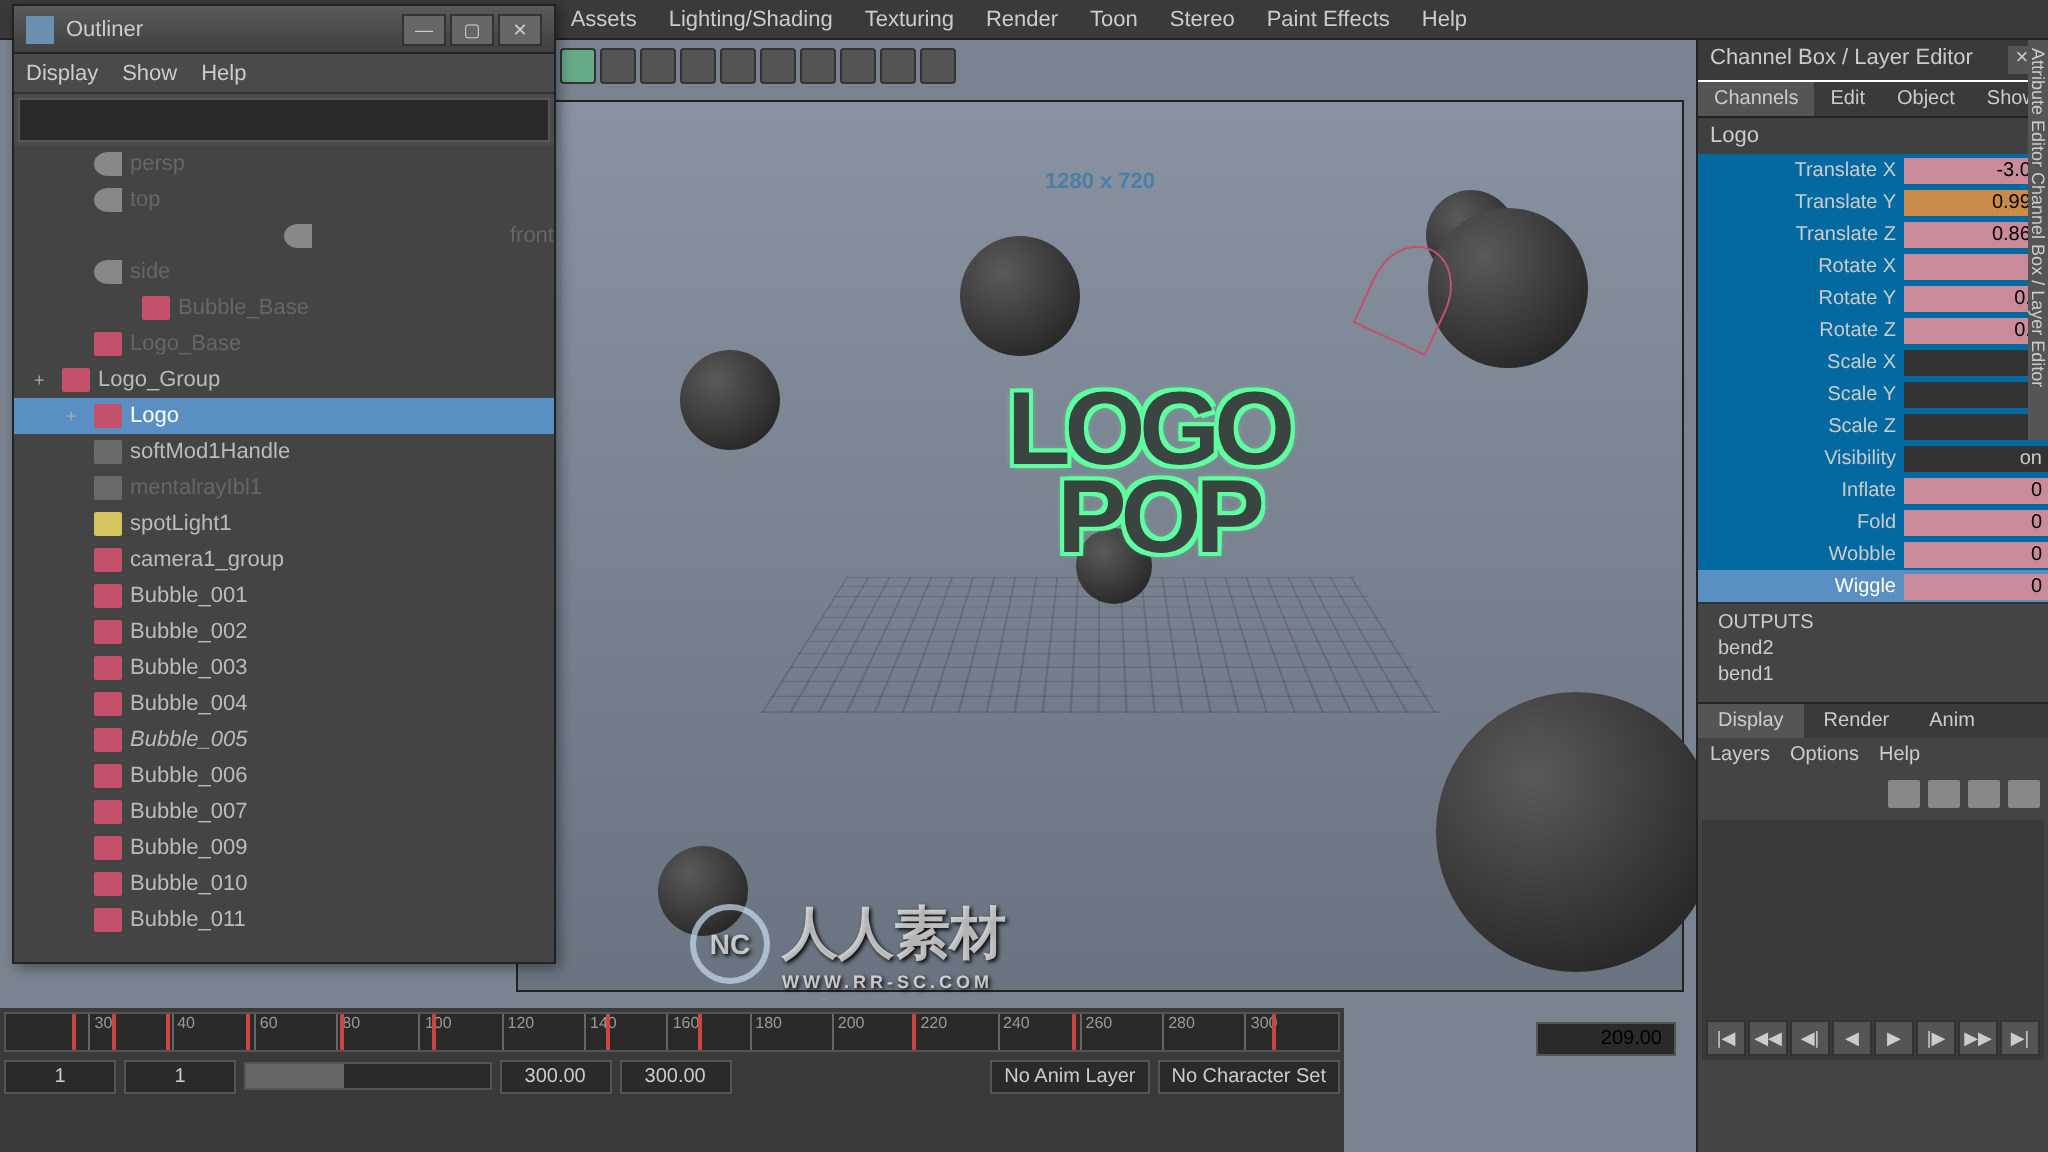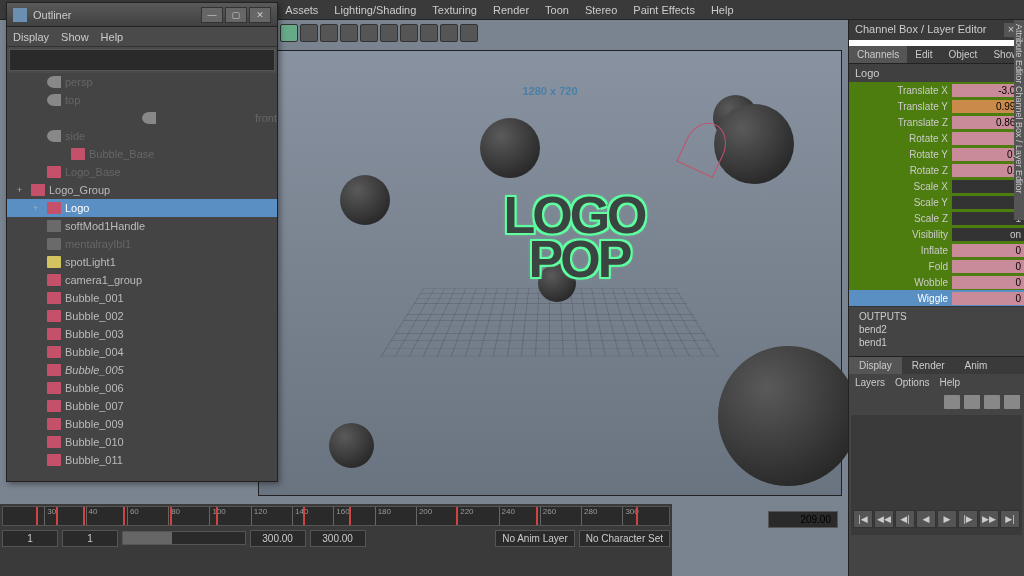--- a/index.html
+++ b/index.html
@@ -58,27 +58,27 @@
 .ol-item .ico.cam { background: #888; border-radius: 50% 0 0 50%; }
 .ol-item .ico.grp { background: #c4506a; }
 .ol-item .ico.light { background: #d4c460; }
 .ol-item .lbl { color: #bbb; }
 .ol-item.dim .lbl { color: #666; }
 .ol-item.sel .lbl { color: #fff; }
 
 .right-panel { width: 176px; background: #444; border-left: 1px solid #222; display: flex; flex-direction: column; }
 .side-tabs { position: absolute; right: 0; top: 20px; width: 10px; height: 200px; background: #555; writing-mode: vertical-rl; font-size: 9px; padding: 4px 0; z-index: 30; }
 
-.chbox-title { background: #3a3a3a; padding: 3px 6px; border-bottom: 6px solid #ffffff; display: flex; justify-content: space-between; }
+.chbox-title { background: #3a3a3a; padding: 3px 6px; border-bottom: 1px solid #ffffff; display: flex; justify-content: space-between; }
 .chbox-title .x { width: 14px; height: 14px; background: #555; text-align: center; }
 .chbox-tabs { display: flex; background: #3a3a3a; border-bottom: 1px solid #222; }
 .chbox-tabs span { padding: 3px 8px; font-size: 10px; }
 .chbox-tabs span.active { background: #555; }
 .ch-name { padding: 3px 6px; background: #404040; }
-.ch-list { background: #4d7c0f; }
+.ch-list { background: #0369a1; }
 .ch-row { display: flex; height: 16px; align-items: center; }
 .ch-row .lbl { flex: 1; text-align: right; padding-right: 4px; font-size: 10px; }
 .ch-row .val { width: 72px; background: #333; padding: 1px 3px; text-align: right; font-size: 10px; }
 .ch-row.pink .val { background: #c98a9a; color: #000; }
 .ch-row.orange .val { background: #c98a4a; color: #000; }
 .ch-row.sel { background: #5a8fc4; }
 .ch-row.sel .lbl { color: #fff; }
 
 .ch-outputs { padding: 3px 6px; font-size: 10px; border-top: 1px solid #333; }
 .ch-outputs div { padding: 1px 4px; }
@@ -159,20 +159,27 @@
       <div class="sphere s5"></div>
       <div class="sphere s6"></div>
       <div class="sphere s7"></div>
       <div class="cone"></div>
       <div class="logo-text">
         <div>LOGO</div>
         <div>POP</div>
       </div>
     </div>
 
+    <div class="watermark">
+      <span class="wm-circle">NC</span>
+      <span>
+        <span>人人素材</span>
+        <span class="sub">WWW.RR-SC.COM</span>
+      </span>
+    </div>
 
     <div class="bottom-area">
       <div class="timeline">
           <div class="tl-tick" style="left: 6.2%;">30</div>
           <div class="tl-tick" style="left: 12.4%;">40</div>
           <div class="tl-tick" style="left: 18.6%;">60</div>
           <div class="tl-tick" style="left: 24.8%;">80</div>
           <div class="tl-tick" style="left: 31%;">100</div>
           <div class="tl-tick" style="left: 37.2%;">120</div>
           <div class="tl-tick" style="left: 43.4%;">140</div>

